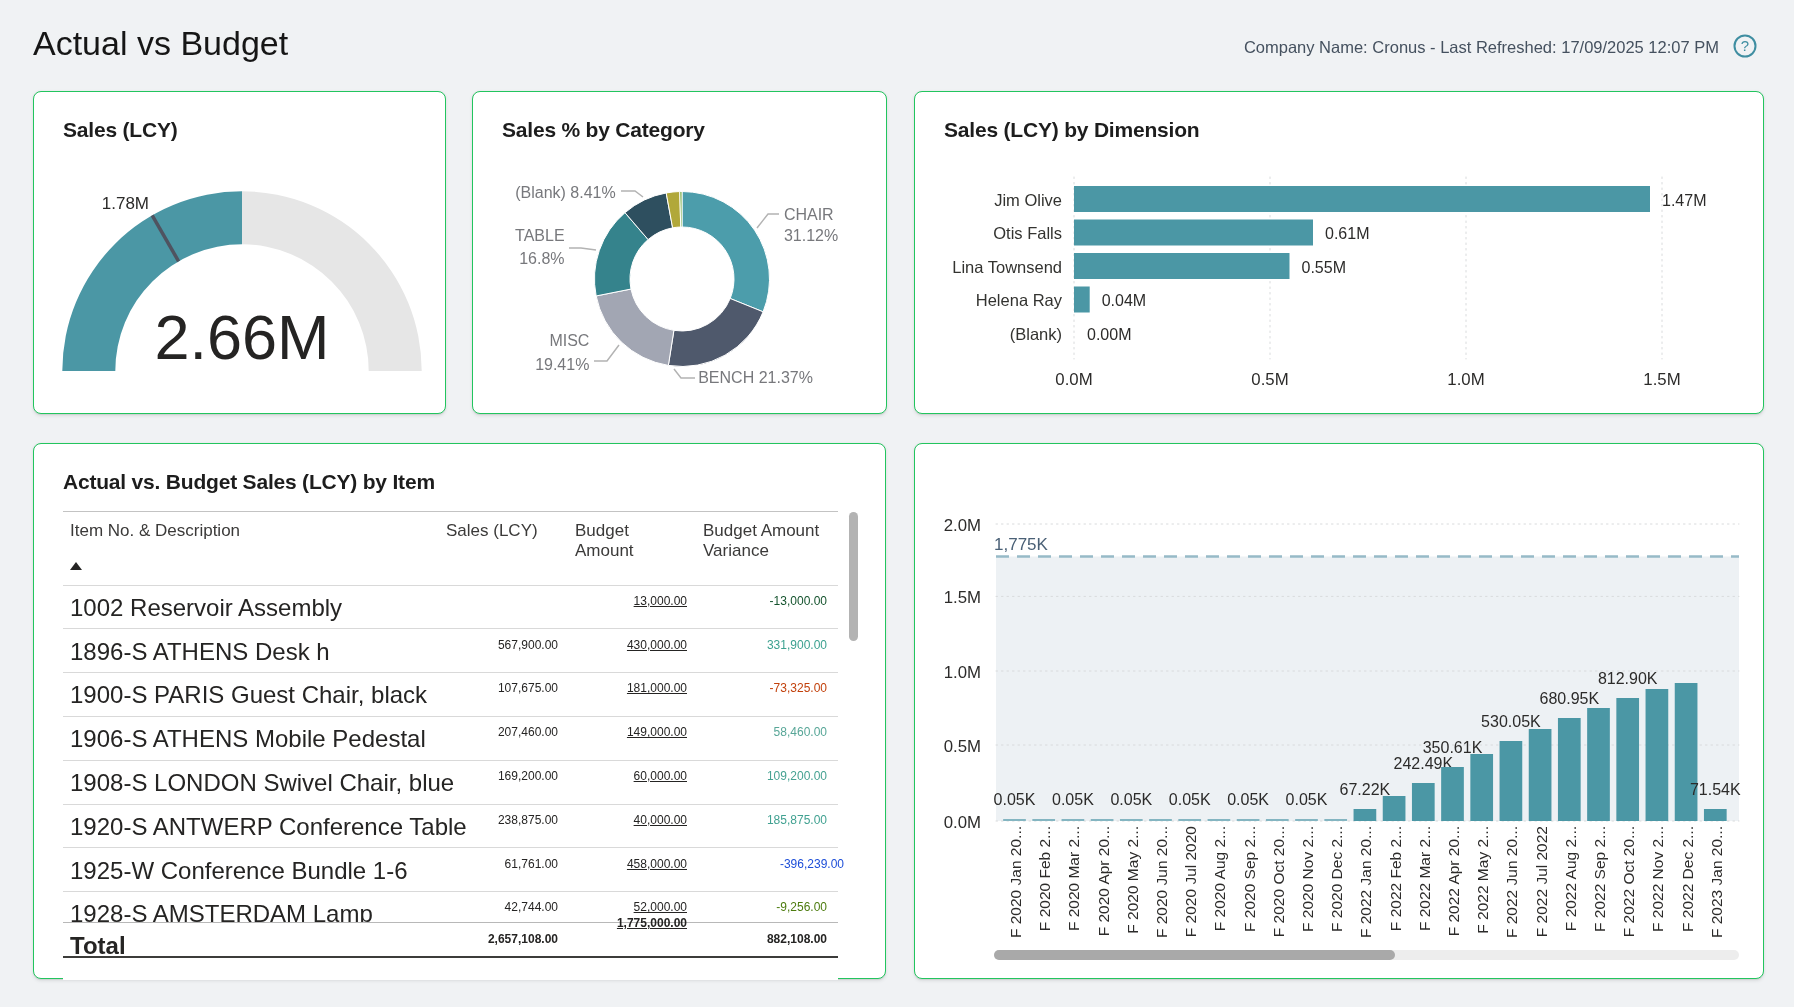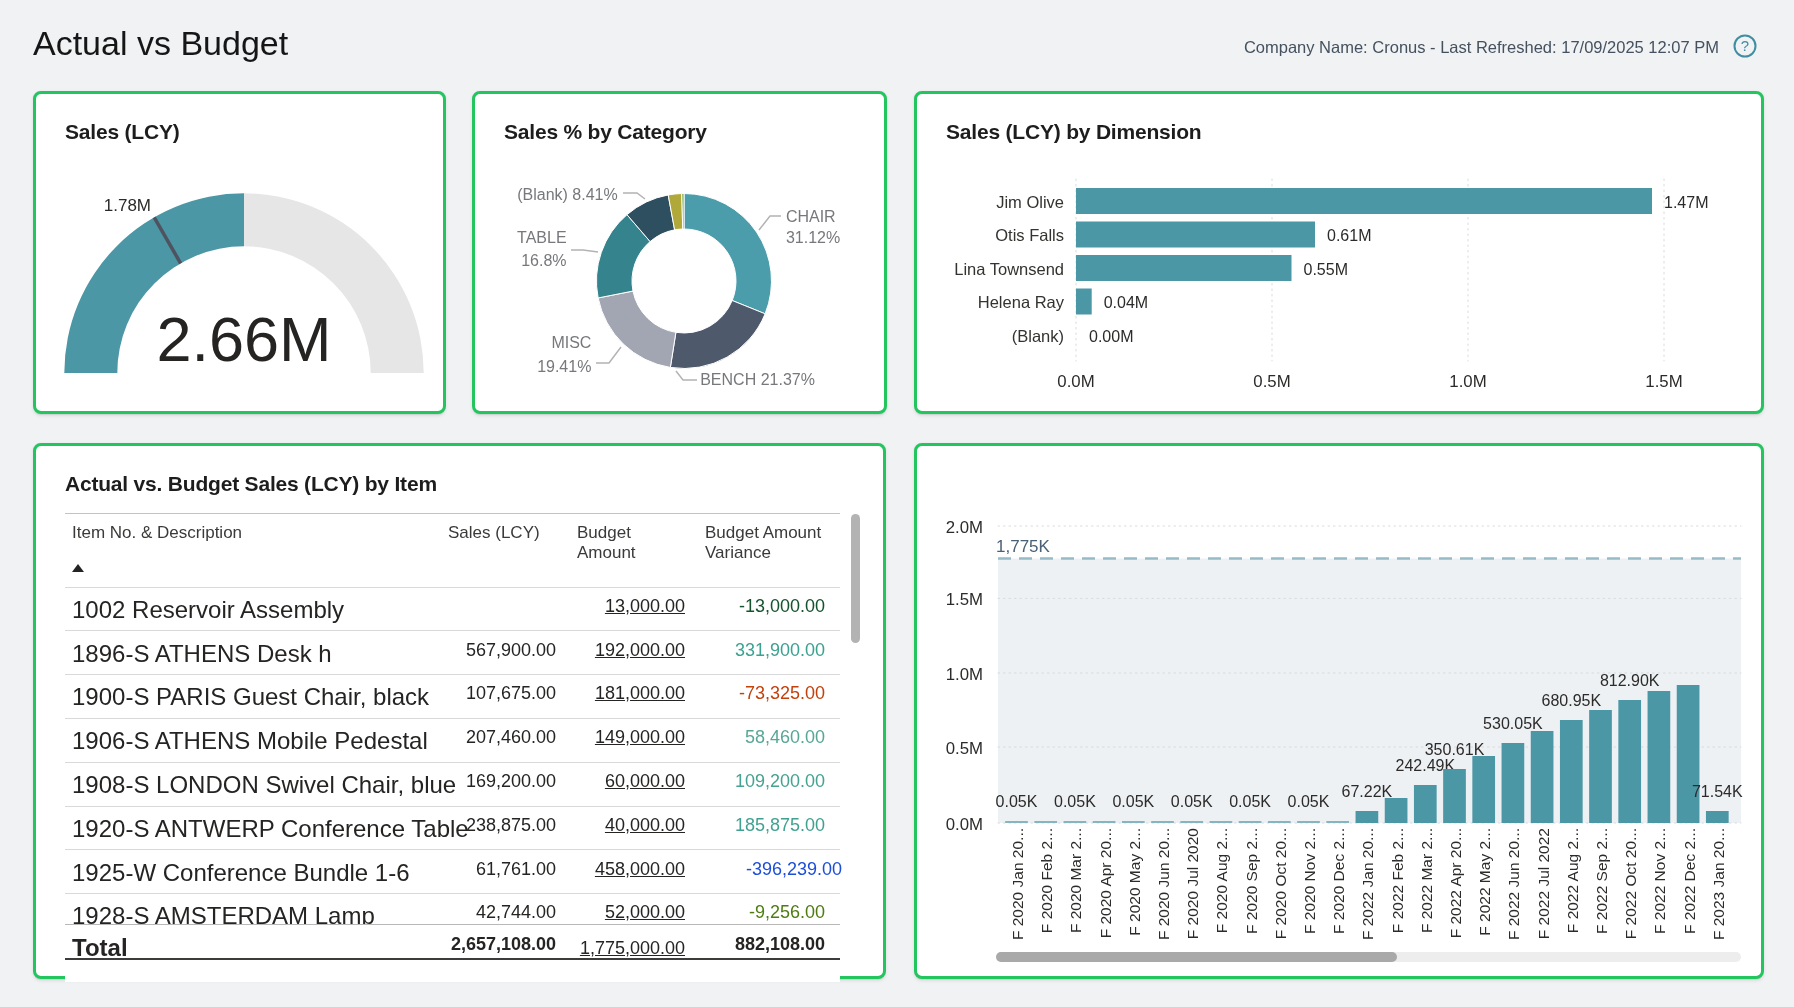--- a/index.html
+++ b/index.html
@@ -1,27 +1,27 @@
 <!DOCTYPE html>
 <html><head><meta charset="utf-8"><style>
 *{margin:0;padding:0;box-sizing:border-box}
 html,body{width:1794px;height:1007px;background:#f0f2f4;font-family:"Liberation Sans",sans-serif;overflow:hidden}
-.card{position:absolute;background:#fff;border-radius:8px;border:3px solid #22c55e;box-shadow:0 1.6px 3.6px rgba(0,0,0,.09),0 0.3px 0.9px rgba(0,0,0,.07)}
+.card{position:absolute;background:#fff;border-radius:8px;border:1px solid #22c55e;box-shadow:0 1.6px 3.6px rgba(0,0,0,.09),0 0.3px 0.9px rgba(0,0,0,.07)}
 .ctitle{position:absolute;left:29px;top:26px;font-size:21px;font-weight:700;color:#1d1d1d;letter-spacing:-0.2px}
 .dl{font-size:16px;fill:#77787c}
 .co{fill:none;stroke:#b3b3b3;stroke-width:1.5}
 .cat{font-size:16.5px;fill:#333330}
 .val{font-size:16px;fill:#2c2b2a}
 .grid{stroke:#d8dadc;stroke-width:1;stroke-dasharray:1.5 4;stroke-linecap:round}
 .xlab{font-size:15.5px;fill:#2c2b2a}
 .tl{font-size:17px;fill:#4a6076}
 .ax{font-size:16.8px;fill:#2c2b2a}
 .sep{position:absolute;left:29px;width:775px;height:1px;background:#d9d9d9}
 .rt{position:absolute;font-size:24px;color:#252423;white-space:nowrap}
-.rn{position:absolute;font-size:18px;color:#252423;white-space:nowrap}
+.rn{position:absolute;font-size:12px;color:#252423;white-space:nowrap}
 .u{text-decoration:underline}
 .hd{position:absolute;font-size:17px;color:#3b3a39;white-space:nowrap}
 </style></head>
 <body>
 <div style="position:absolute;left:33px;top:24px;font-size:34px;color:#161616">Actual vs Budget</div>
 <div style="position:absolute;left:0;top:38px;width:1719px;text-align:right;font-size:16.5px;color:#45515f">Company Name: Cronus - Last Refreshed: 17/09/2025 12:07 PM</div>
 <svg style="position:absolute;left:1733px;top:34px" width="24" height="24" viewBox="0 0 24 24">
     <circle cx="12" cy="12" r="10.5" fill="none" stroke="#3f8ea1" stroke-width="2"></circle>
     <text x="12" y="17" text-anchor="middle" font-size="15" font-weight="400" fill="#3f8ea1">?</text>
   </svg>
@@ -102,21 +102,21 @@
   <div class="hd" style="left:669px;top:77px">Budget Amount<br>Variance</div>
   <div style="position:absolute;left:36px;top:118px;width:0;height:0;border-left:6px solid transparent;border-right:6px solid transparent;border-bottom:8px solid #252423"></div>
   <div class="sep" style="top:140.6px"></div>
 <div class="sep" style="top:184.4px"></div>
 <div class="rt" style="top:149.8px;left:36px">1002 Reservoir Assembly</div>
 <div class="rn u" style="top:149.8px;right:198px">13,000.00</div>
 <div class="rn" style="top:149.8px;right:58px;color:#14532d">-13,000.00</div>
 <div class="sep" style="top:228.2px"></div>
 <div class="rt" style="top:193.6px;left:36px">1896-S ATHENS Desk h</div>
 <div class="rn" style="top:193.6px;right:327px">567,900.00</div>
-<div class="rn u" style="top:193.6px;right:198px">192,000.00</div>
+<div class="rn u" style="top:193.6px;right:198px">430,000.00</div>
 <div class="rn" style="top:193.6px;right:58px;color:#3ca190">331,900.00</div>
 <div class="sep" style="top:272.0px"></div>
 <div class="rt" style="top:237.4px;left:36px">1900-S PARIS Guest Chair, black</div>
 <div class="rn" style="top:237.4px;right:327px">107,675.00</div>
 <div class="rn u" style="top:237.4px;right:198px">181,000.00</div>
 <div class="rn" style="top:237.4px;right:58px;color:#c2410c">-73,325.00</div>
 <div class="sep" style="top:315.8px"></div>
 <div class="rt" style="top:281.2px;left:36px">1906-S ATHENS Mobile Pedestal</div>
 <div class="rn" style="top:281.2px;right:327px">207,460.00</div>
 <div class="rn u" style="top:281.2px;right:198px">149,000.00</div>
@@ -137,21 +137,21 @@
 <div class="rn u" style="top:412.6px;right:198px">458,000.00</div>
 <div class="rn" style="top:412.6px;right:41px;color:#1d4ed8">-396,239.00</div>
 <div class="sep" style="top:491.0px"></div>
 <div class="rt" style="top:456.4px;left:36px">1928-S AMSTERDAM Lamp</div>
 <div class="rn" style="top:456.4px;right:327px">42,744.00</div>
 <div class="rn u" style="top:456.4px;right:198px">52,000.00</div>
 <div class="rn" style="top:456.4px;right:58px;color:#4d7c0f">-9,256.00</div>
   <div style="position:absolute;left:29px;top:477.5px;width:775px;height:58px;background:#fff;border-top:1px solid #b8b8b8"></div>
   <div class="rt" style="top:488px;left:36px;font-weight:700">Total</div>
   <div class="rn" style="top:488px;right:327px;font-weight:700">2,657,108.00</div>
-  <div class="rn u" style="top:492px;right:198px;font-weight:400">1,775,000.00</div>
+  <div class="rn u" style="top:472px;right:198px;font-weight:700">1,775,000.00</div>
   <div class="rn" style="top:488px;right:58px;font-weight:700">882,108.00</div>
   <div style="position:absolute;left:29px;top:511.5px;width:775px;height:2px;background:#3c3c3a"></div>
   <div style="position:absolute;left:815px;top:68px;width:9px;height:129px;border-radius:4.5px;background:#b3b3b3"></div>
 </div>
 
 <div class="card" style="left:914px;top:443px;width:850px;height:536px">
   <svg width="850" height="536" style="position:absolute;left:0;top:0">
 <rect x="81" y="112.5" width="743" height="264.5" fill="#edf1f4"></rect>
 <line x1="81" y1="80" x2="824" y2="80" class="grid"></line>
 <text x="66" y="87.0" text-anchor="end" class="ax">2.0M</text>

